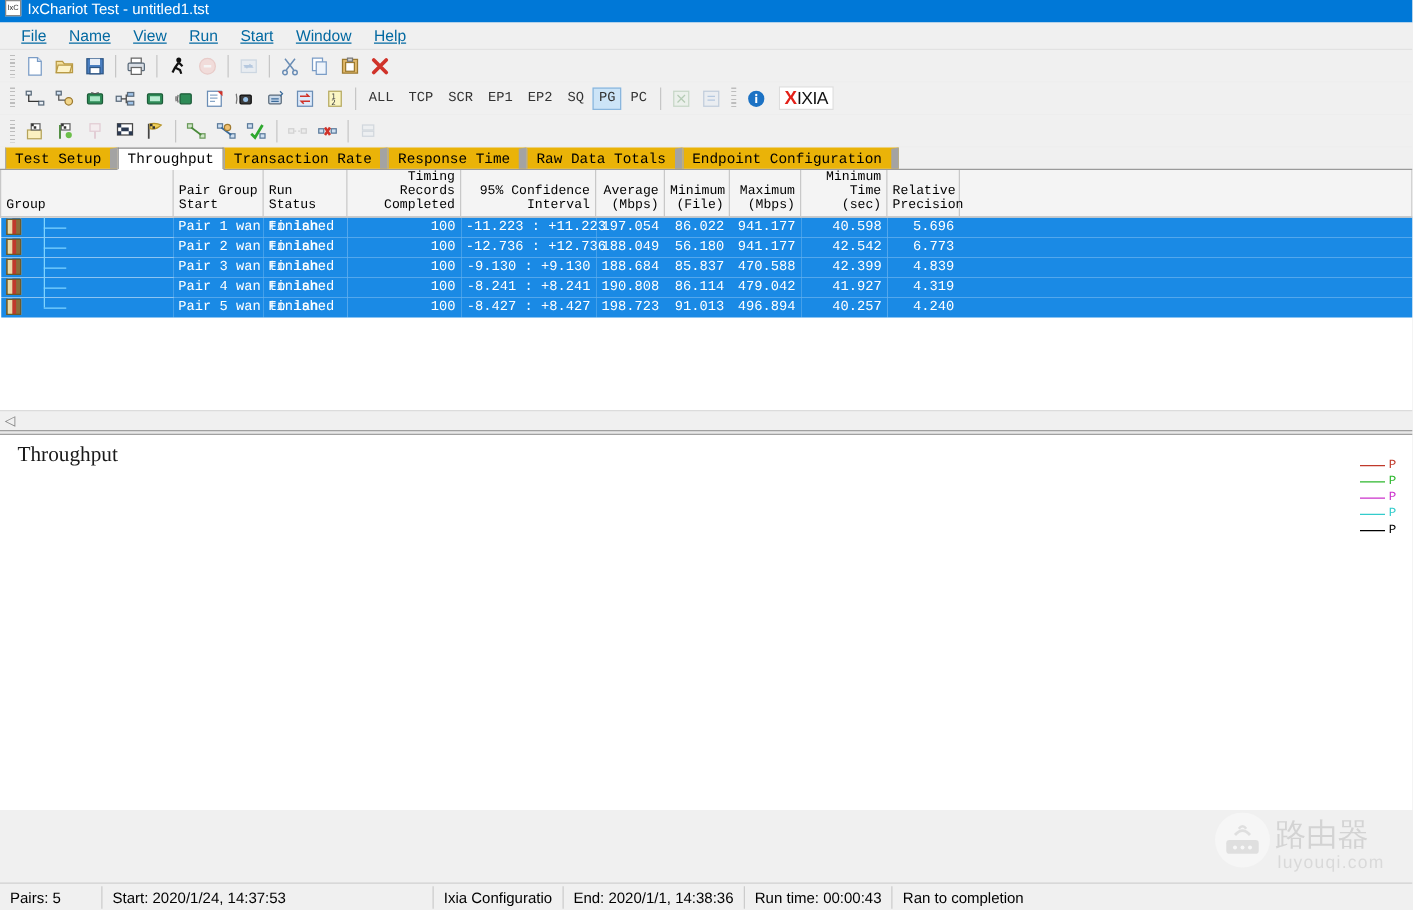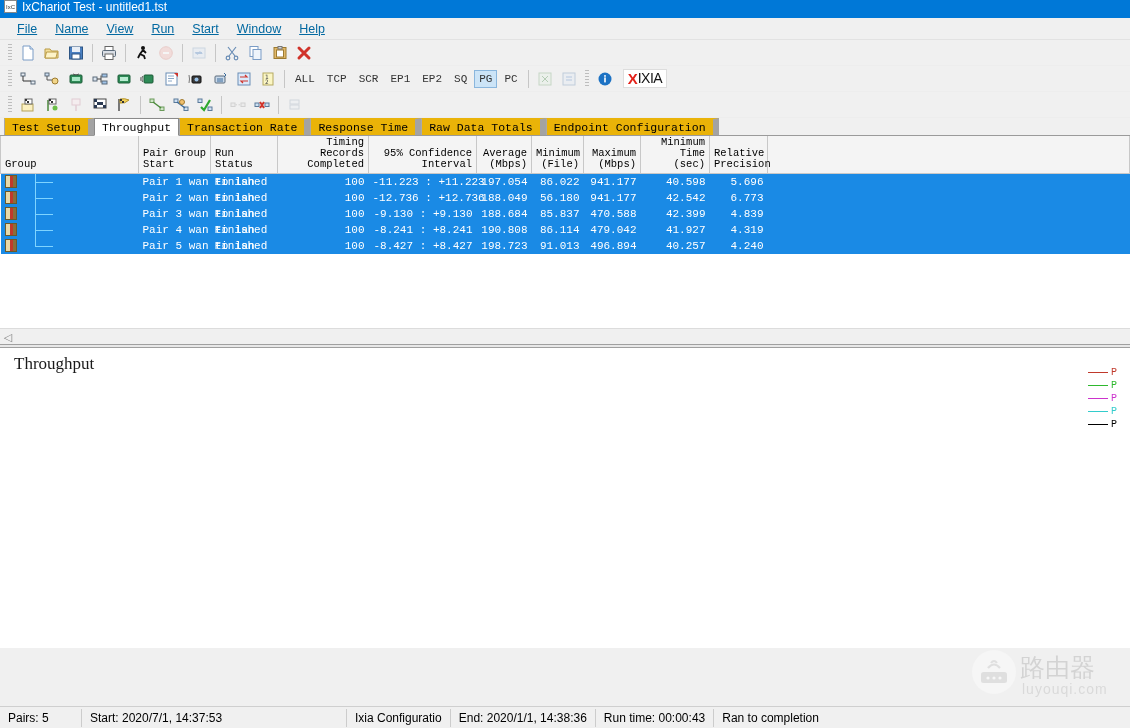--- a/index.html
+++ b/index.html
@@ -687,21 +687,21 @@
       </div>
       <div class="lrow">
         <div class="lline" style="border-top-color: rgb(0, 0, 0);"></div>
         <div class="ltxt" style="color: rgb(0, 0, 0);">P</div>
       </div>
     </div>
 </div>
 
 <div id="statusbar">
   <div class="sb first" style="width:82px">Pairs: 5</div>
-  <div class="sb" style="width:265px">Start: 2020/7/1, 14:37:53</div>
+  <div class="sb" style="width:265px">Start: 2020/1/24, 14:37:53</div>
   <div class="sb">Ixia Configuratio</div>
   <div class="sb">End: 2020/1/1, 14:38:36</div>
   <div class="sb">Run time: 00:00:43</div>
   <div class="sb nosep">Ran to completion</div>
 </div>
 
 <div id="watermark">
   <svg width="168" height="58" viewBox="0 0 168 58">
     <circle cx="36" cy="22" r="22" fill="#ffffff" fill-opacity="0.75"></circle>
     <rect x="23" y="22" width="26" height="11" rx="2.5" fill="#cfcfcf"></rect>

